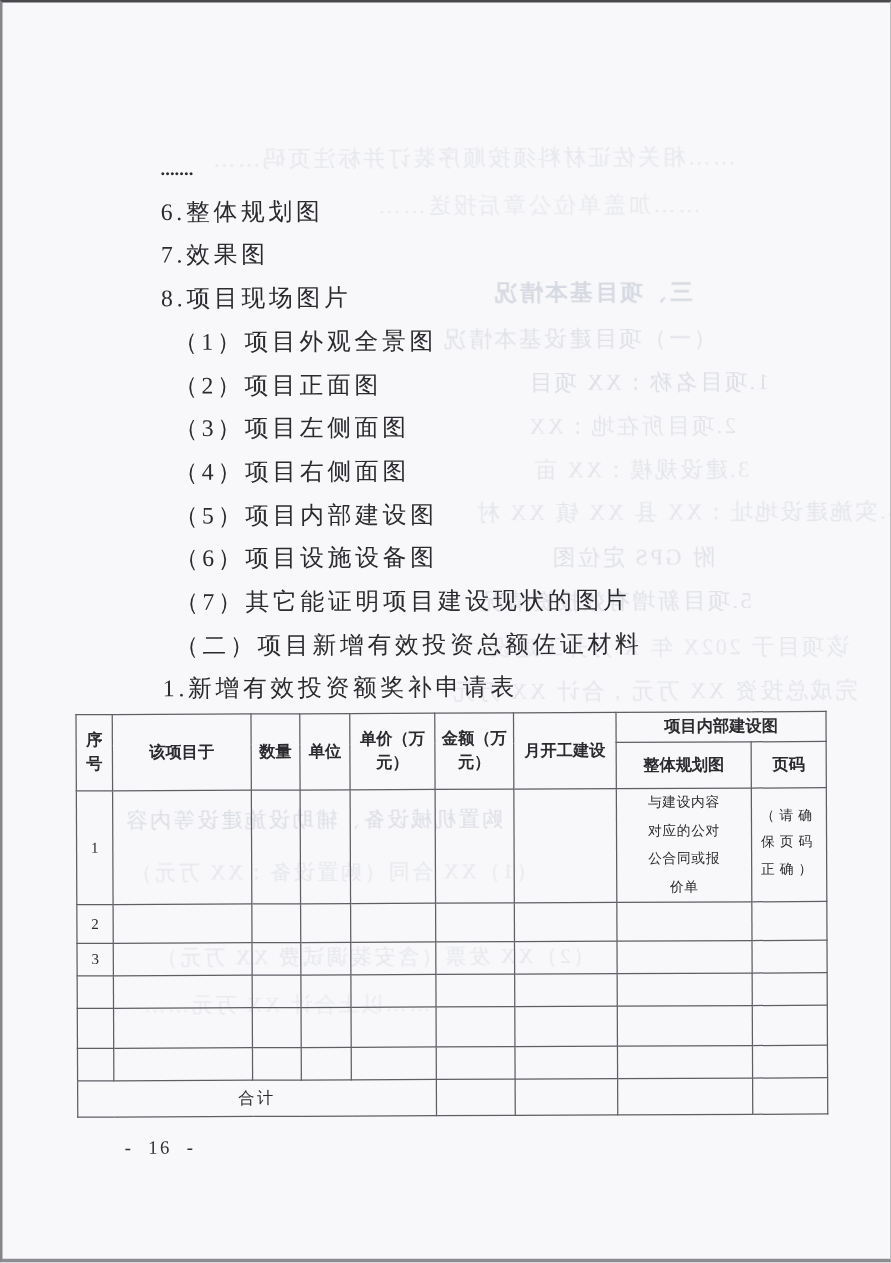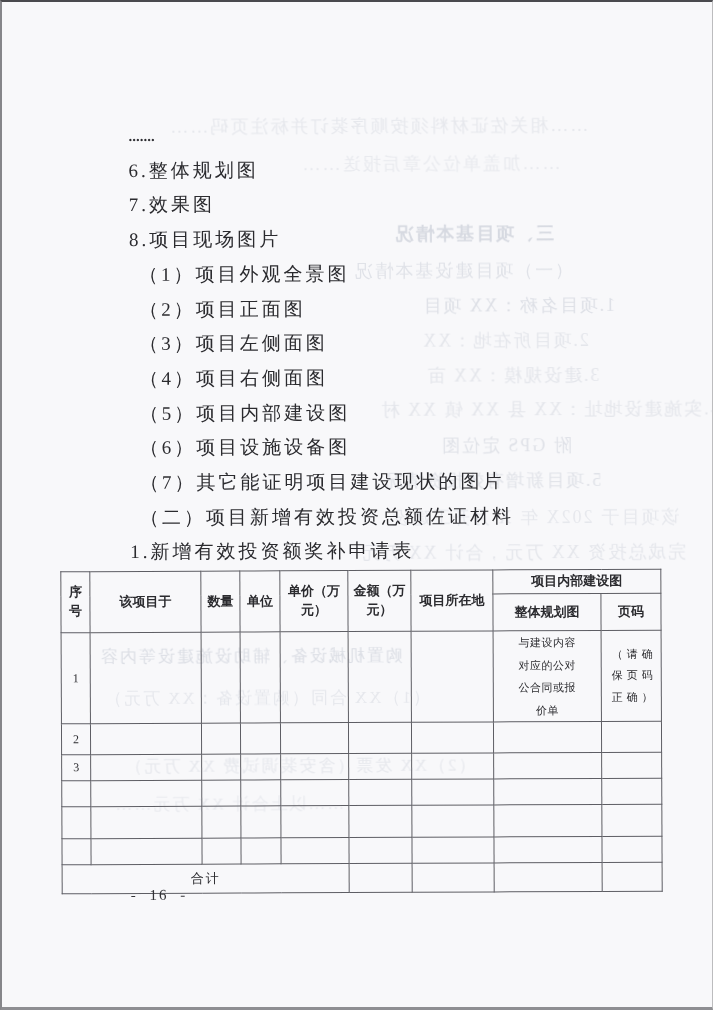--- a/index.html
+++ b/index.html
@@ -86,32 +86,32 @@
   #apply-table th{
     font-family:"Liberation Sans","DejaVu Sans",sans-serif;
     font-weight:bold;font-size:13px;line-height:1.45;
   }
   #apply-table td.num{font-size:12px;}
   #apply-table td.material{
     font-size:11px;letter-spacing:0.5px;line-height:2.05;padding:0 20px;
   }
   #apply-table td.pagenote{
     font-size:11px;letter-spacing:4px;line-height:1.95;padding:0 4px;
-    text-align:right;
+    text-align:center;
+    font-family:Liberation Mono, monospace;
   }
   #apply-table td.totalcell{
     font-size:13px;letter-spacing:2px;
   }
 
   
   #page-num{
-    position:absolute;left:96px;top:884px;
+    position:absolute;left:96px;top:908px;
     font-size:15px;letter-spacing:2px;word-spacing:6px;
     color:#323236;
-    margin-left:31px;
   }
 </style>
 </head>
 <body>
 
 <div id="page">
   <div id="sheet">
 
     <div>
       <div class="bl bl0">……相关佐证材料须按顺序装订并标注页码……</div>
@@ -161,21 +161,21 @@
           <col style="width:60px">
       </colgroup>
       <tbody>
           <tr style="height:24px">
         <th rowspan="2">序号</th>
         <th rowspan="2">该项目于</th>
         <th rowspan="2">数量</th>
         <th rowspan="2">单位</th>
         <th rowspan="2">单价（万元）</th>
         <th rowspan="2">金额（万元）</th>
-        <th rowspan="2">项目所在地</th>
+        <th rowspan="2">月开工建设</th>
         <th colspan="2">项目内部建设图</th>
       </tr>
       <tr style="height:37px">
         <th>整体规划图</th>
         <th>页码</th>
       </tr>
       <tr style="height:55px">
         <td class="num">1</td>
         <td></td>
         <td></td>

